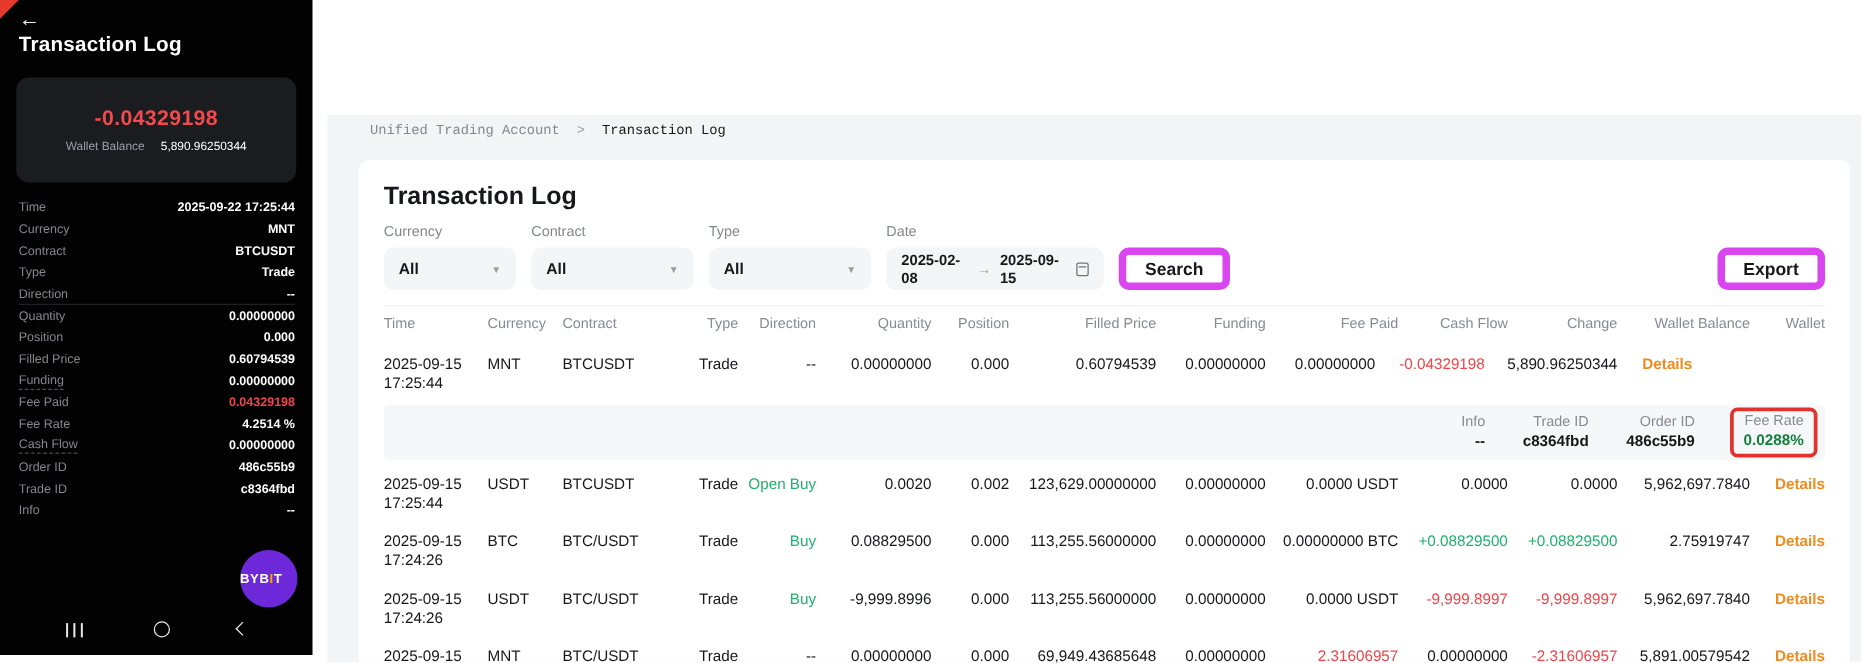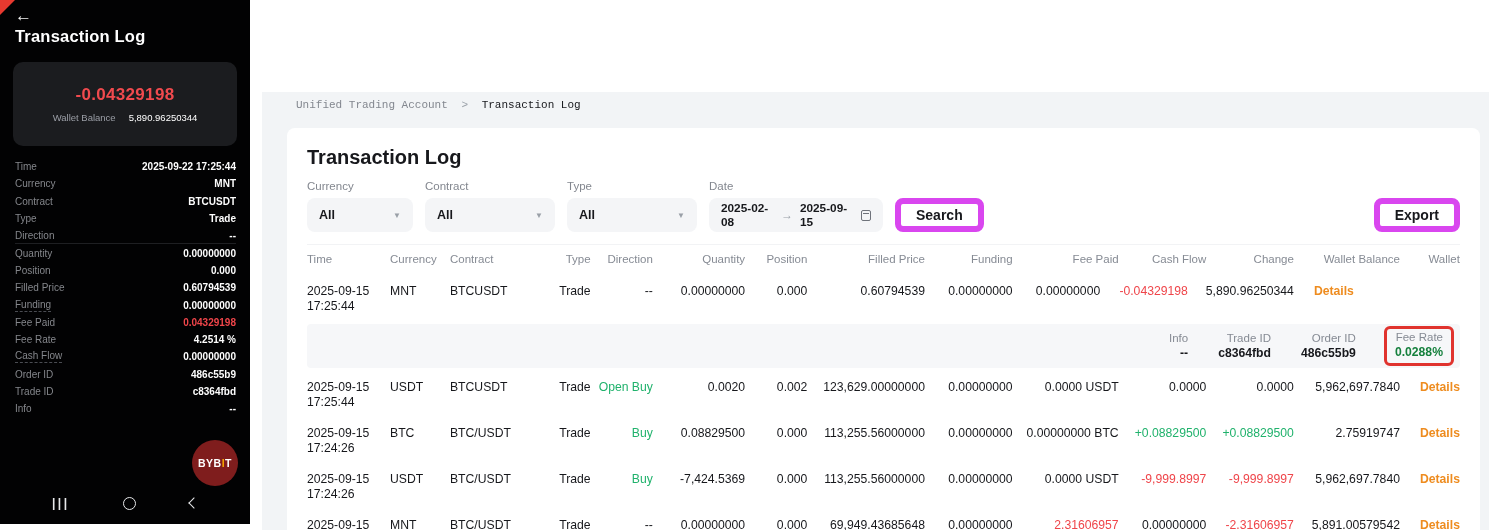--- a/index.html
+++ b/index.html
@@ -20,21 +20,21 @@
   .summary-balance { font-size:9.5px; color:#fff; display:flex; gap:13px; }
   .summary-balance .lbl { color:#9b9ea6; }
   .phone-fields { position:absolute; left:15px; right:14px; top:158px; }
   .pf-row { height:17.3px; display:flex; justify-content:space-between; align-items:center; }
   .pf-row.divided { border-bottom:1px solid #1e1f22; }
   .pf-label { font-size:10px; color:#85878c; }
   .pf-label.dashed { border-bottom:1px dashed #4a4c52; padding-bottom:1px; }
   .pf-value { font-size:10px; font-weight:700; color:#fdfdfd; }
   .pf-value.red { color:#f14a4e; }
   .bybit-logo { position:absolute; right:12px; top:440px; width:46px; height:46px; border-radius:50%;
-    background:#7f1d1d; display:flex; align-items:center; justify-content:center;
+    background:#6d28d9; display:flex; align-items:center; justify-content:flex-start;
     font-size:10.5px; font-weight:700; letter-spacing:.5px; color:#fff;margin-left:39px; }
   .bybit-logo .i { color:#f7a600; }
   .phone-nav { position:absolute; left:0; bottom:8px; width:100%; height:26px;
     display:flex; align-items:center; justify-content:space-between; padding:0 52px; }
   .nav-recents { color:#e7e8ea; font-size:12px; letter-spacing:2.5px; font-weight:600; }
   .nav-home { width:13px; height:13px; border:1.6px solid #e7e8ea; border-radius:50%; }
   .nav-back { width:8px; height:8px; border-left:1.8px solid #e7e8ea; border-bottom:1.8px solid #e7e8ea;
     transform:rotate(45deg); }
 
   
@@ -316,21 +316,21 @@
         </div>
         <div class="trow drow">
           <div class="cell c0 al">
             <div>2025-09-15</div>
             <div>17:24:26</div>
           </div>
           <div class="cell c1 al">USDT</div>
           <div class="cell c2 al">BTC/USDT</div>
           <div class="cell c3 ar">Trade</div>
           <div class="cell c4 ar green">Buy</div>
-          <div class="cell c5 ar">-7,424.5369</div>
+          <div class="cell c5 ar">-9,999.8996</div>
           <div class="cell c6 ar">0.000</div>
           <div class="cell c7 ar">113,255.56000000</div>
           <div class="cell c8 ar">0.00000000</div>
           <div class="cell c9 ar "><span>0.0000 </span><span>USDT</span></div>
           <div class="cell c10 ar red">-9,999.8997</div>
           <div class="cell c11 ar red">-9,999.8997</div>
           <div class="cell c12 ar">5,962,697.7840</div>
           <div class="cell c13 ar link">Details</div>
         </div>
         <div class="trow drow">

